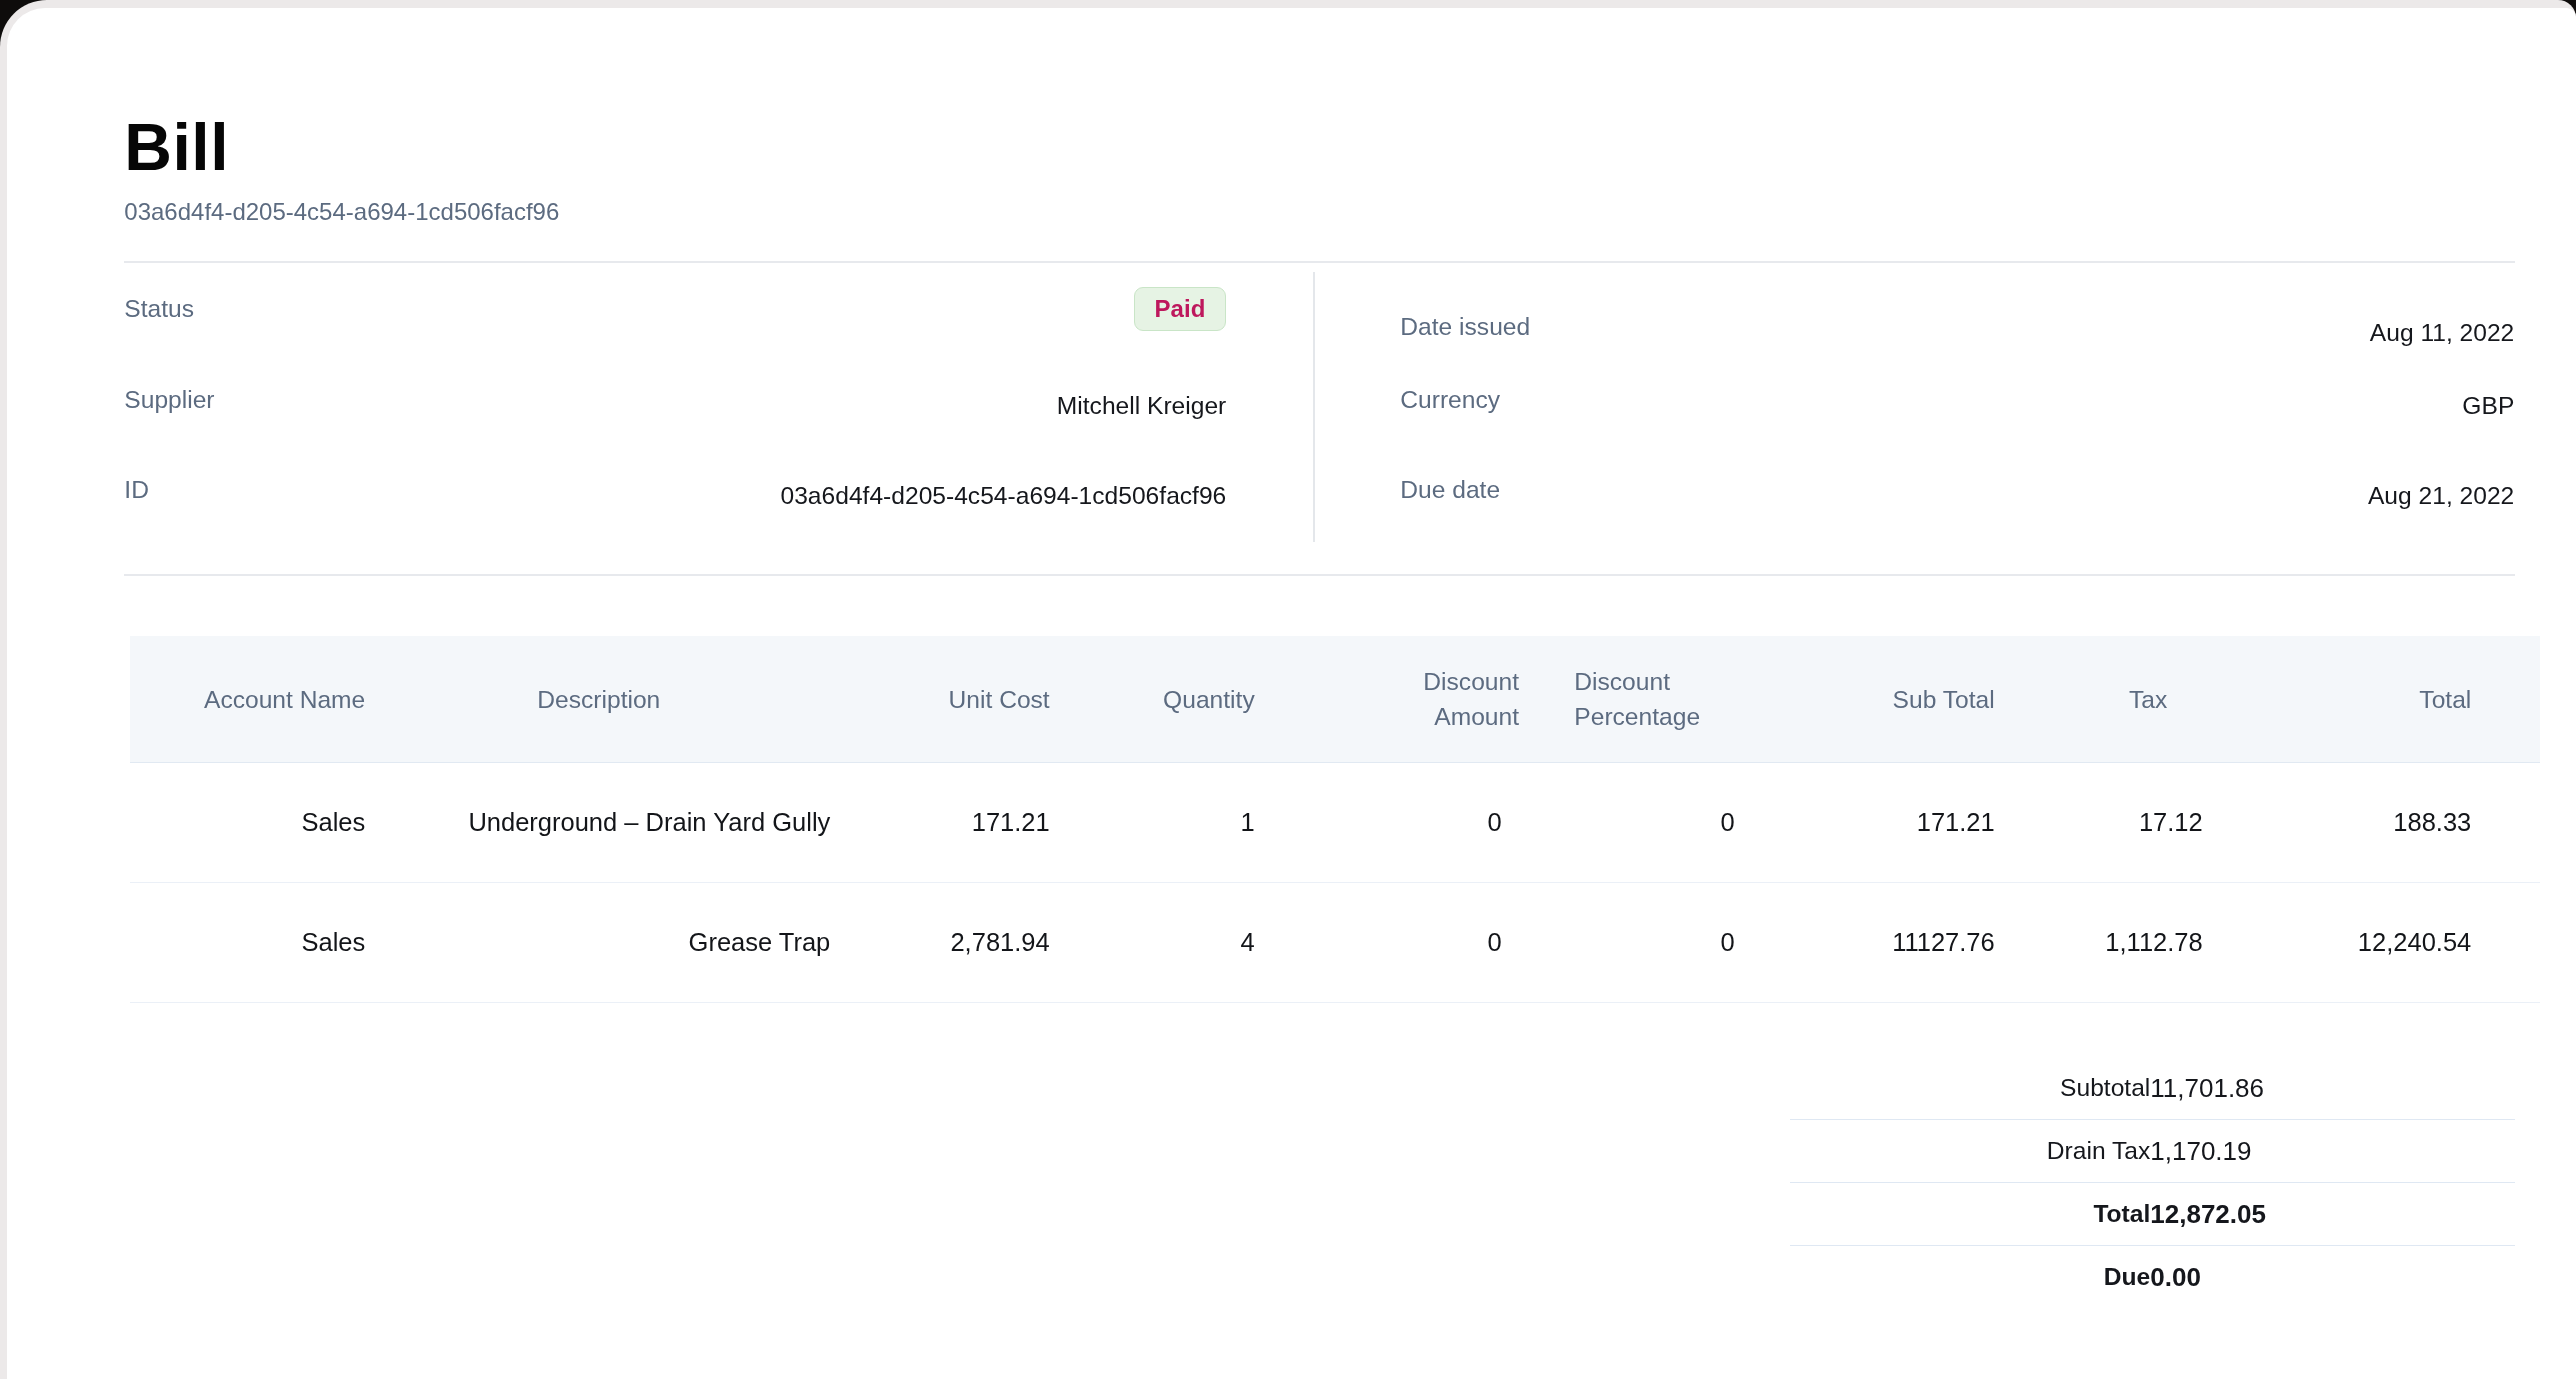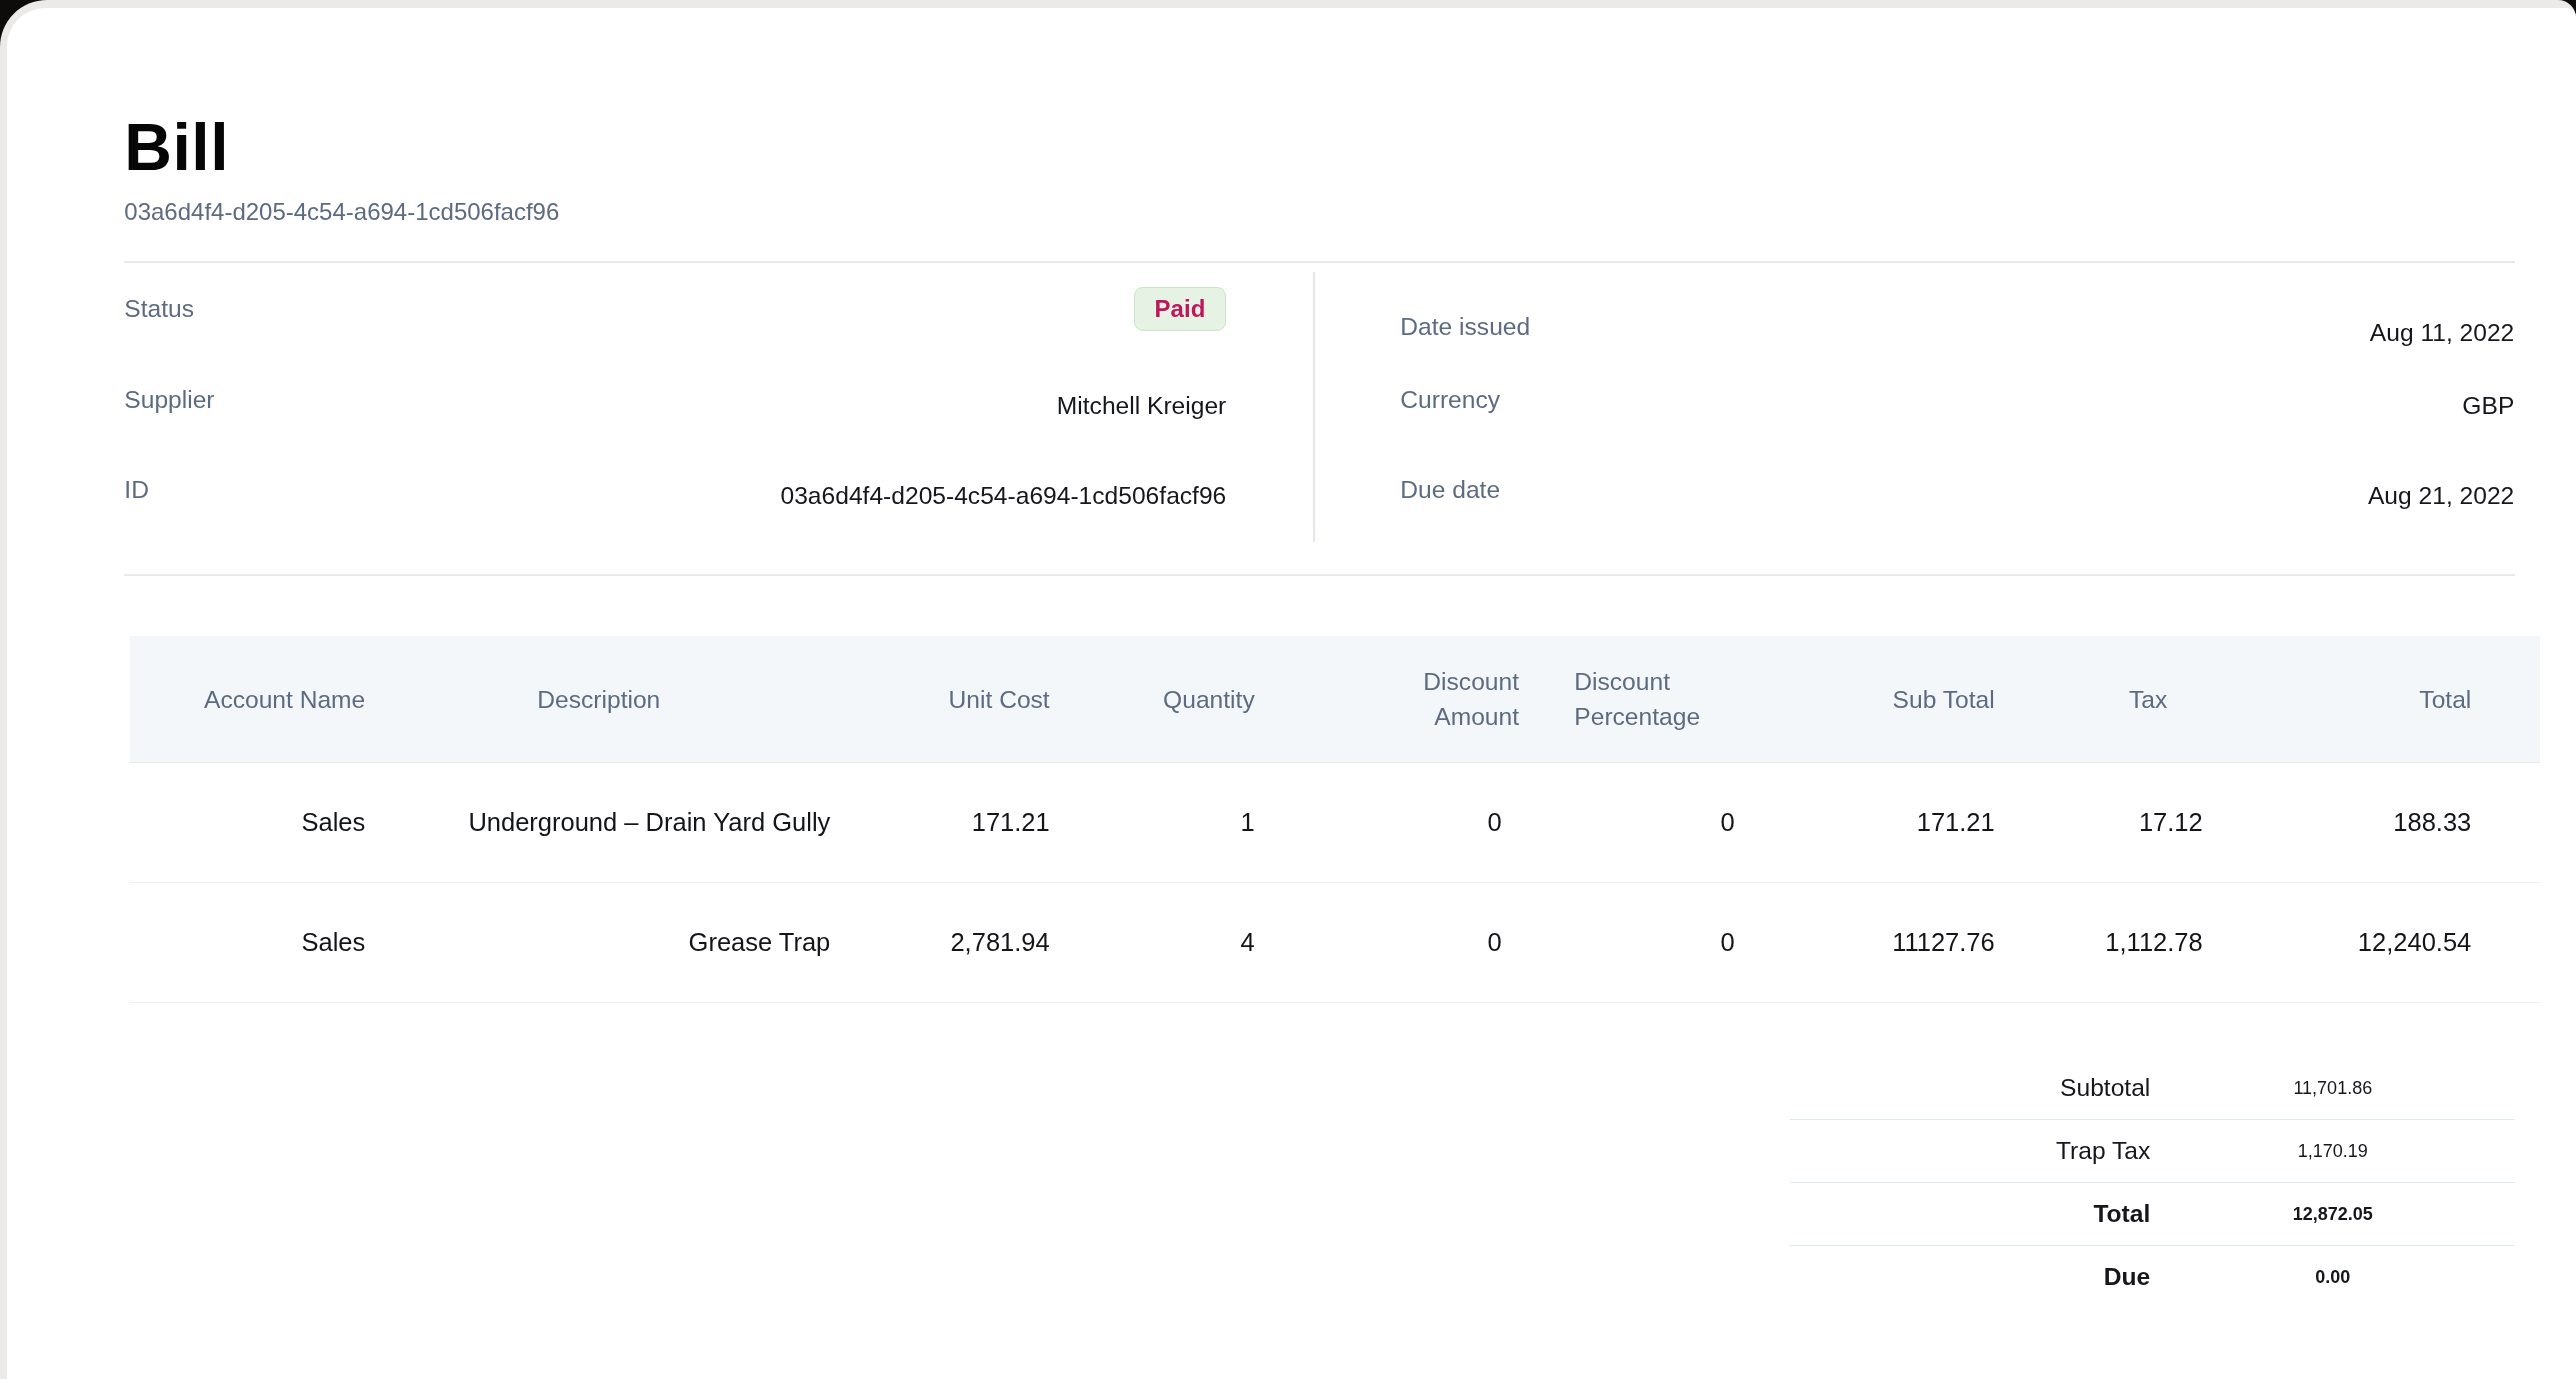--- a/index.html
+++ b/index.html
@@ -135,22 +135,22 @@
   }
   .summary-row + .summary-row { border-top: 1.8px solid #dfe8f3; }
   .summary-row .s-label {
     width: 360px;
     text-align: right;
     font-size: 24.6px;
     color: #15171c;
   }
   .summary-row .s-value {
     flex: 1;
-    text-align: center;
-    font-size: 18px;
+    text-align: left;
+    font-size: 26px;
     color: #15171c;
   }
   .summary-row.bold .s-label,
   .summary-row.bold .s-value { font-weight: bold; }
 </style>
 </head>
 <body>
 
 <div class="rim"></div>
 <div class="card">
@@ -240,21 +240,21 @@
       </tr>
     </tbody>
   </table>
 
   <div class="summary">
     <div class="summary-row">
       <span class="s-label">Subtotal</span>
       <span class="s-value">11,701.86</span>
     </div>
     <div class="summary-row">
-      <span class="s-label">Trap Tax</span>
+      <span class="s-label">Drain Tax</span>
       <span class="s-value">1,170.19</span>
     </div>
     <div class="summary-row bold">
       <span class="s-label">Total</span>
       <span class="s-value">12,872.05</span>
     </div>
     <div class="summary-row bold">
       <span class="s-label">Due</span>
       <span class="s-value">0.00</span>
     </div>

